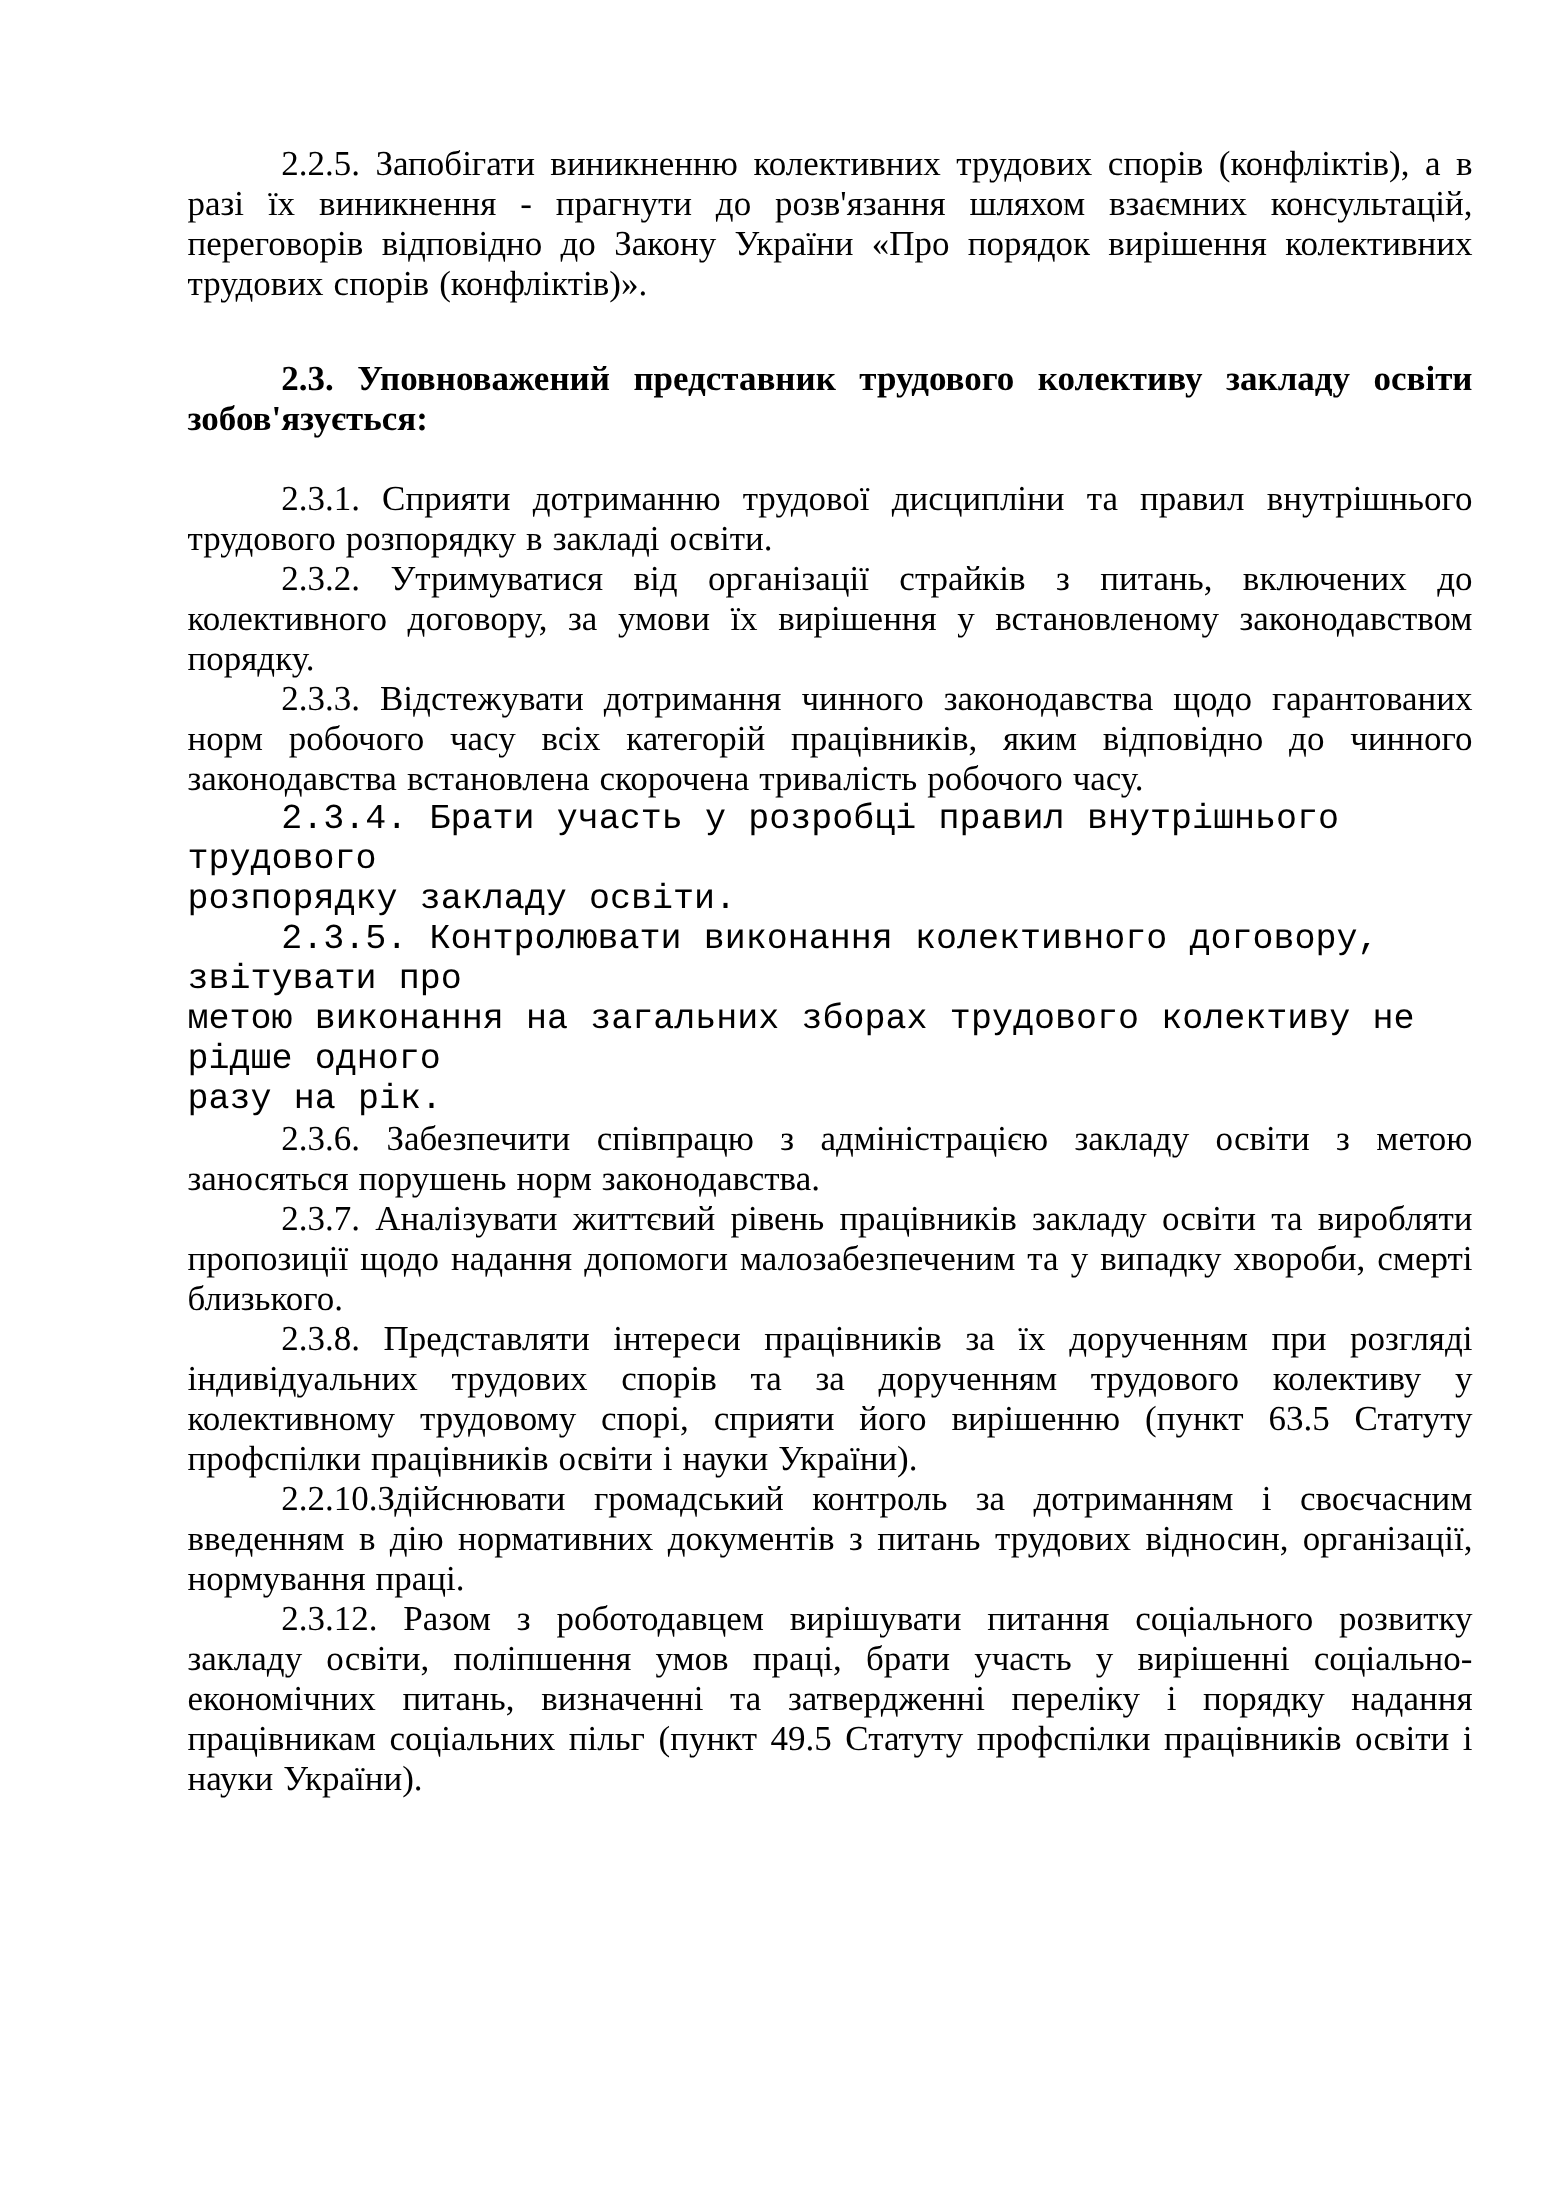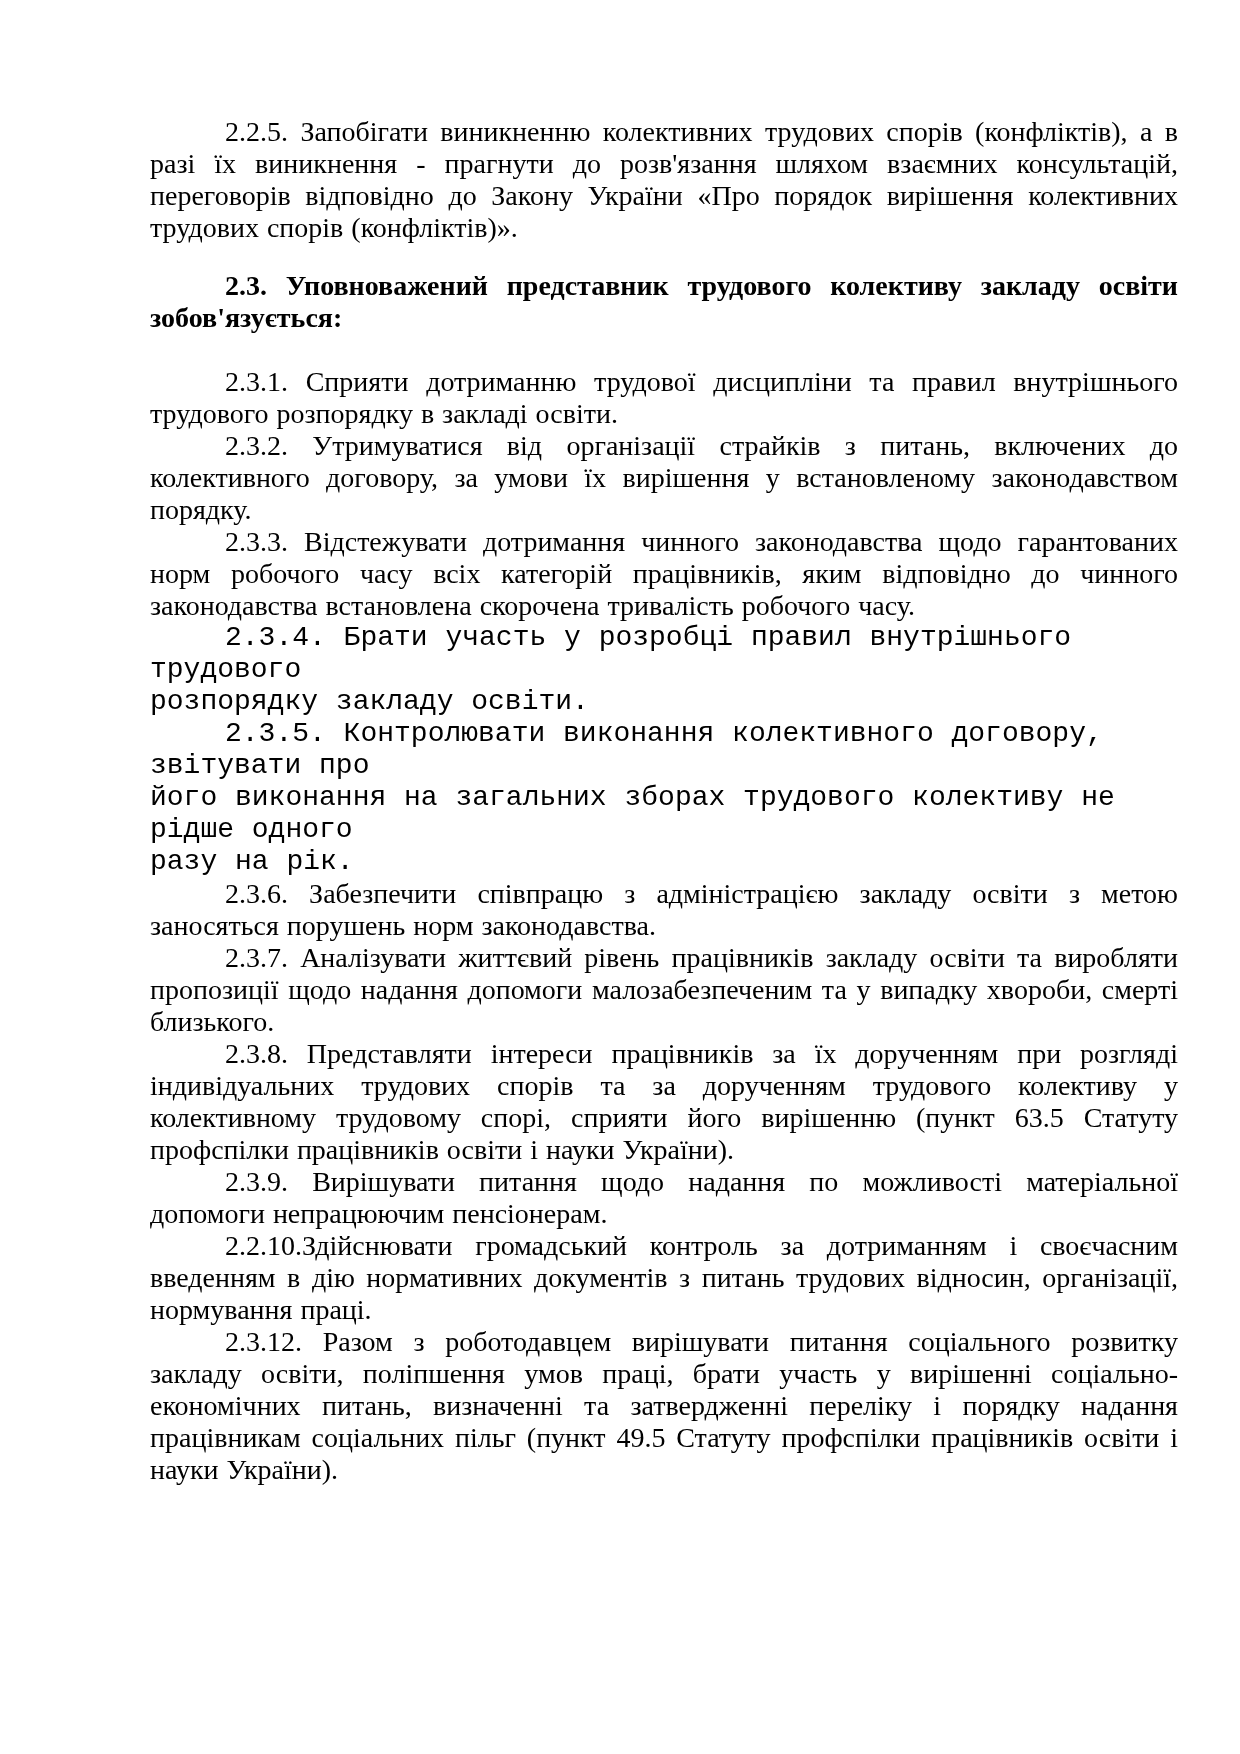--- a/index.html
+++ b/index.html
@@ -21,42 +21,41 @@
     color: #000000;
     font-family: "Liberation Serif", "DejaVu Serif", serif;
     font-size: 28px;
     line-height: 32px;
     text-align: justify;
     text-indent: 75px;
     word-spacing: 1px;
   }
   .para.heading {
     font-weight: 700;
-    margin-top: 26px;
+    margin-top: 44px;
     margin-bottom: 32px;
   }
   .para.leftbreaks {
     text-align: left;
     white-space: pre-line;
     font-family: Liberation Mono, monospace;
   }
 </style>
 </head>
 <body>
 
 <div class="page">
   <p class="para">2.2.5. Запобігати виникненню колективних трудових спорів (конфліктів), а в разі їх виникнення - прагнути до розв'язання шляхом взаємних консультацій, переговорів відповідно до Закону України «Про порядок вирішення колективних трудових спорів (конфліктів)».</p>
   <p class="para heading">2.3. Уповноважений представник трудового колективу закладу освіти зобов'язується:</p>
   <p class="para">2.3.1. Сприяти дотриманню трудової дисципліни та правил внутрішнього трудового розпорядку в закладі освіти.</p>
   <p class="para">2.3.2. Утримуватися від організації страйків з питань, включених до колективного договору, за умови їх вирішення у встановленому законодавством порядку.</p>
   <p class="para">2.3.3. Відстежувати дотримання чинного законодавства щодо гарантованих норм робочого часу всіх категорій працівників, яким відповідно до чинного законодавства встановлена скорочена тривалість робочого часу.</p>
   <p class="para leftbreaks">2.3.4. Брати участь у розробці правил внутрішнього трудового
 розпорядку закладу освіти.</p>
   <p class="para leftbreaks">2.3.5. Контролювати виконання колективного договору, звітувати про
-його виконання на загальних зборах трудового колективу не рідше одного
+метою виконання на загальних зборах трудового колективу не рідше одного
 разу на рік.</p>
   <p class="para">2.3.6. Забезпечити співпрацю з адміністрацією закладу освіти з метою заносяться порушень норм законодавства.</p>
   <p class="para">2.3.7. Аналізувати життєвий рівень працівників закладу освіти та виробляти пропозиції щодо надання допомоги малозабезпеченим та у випадку хвороби, смерті близького.</p>
   <p class="para">2.3.8. Представляти інтереси працівників за їх дорученням при розгляді індивідуальних трудових спорів та за дорученням трудового колективу у колективному трудовому спорі, сприяти його вирішенню (пункт 63.5 Статуту профспілки працівників освіти і науки України).</p>
-  <p class="para">2.3.9. Вирішувати питання щодо надання по можливості матеріальної допомоги непрацюючим пенсіонерам.</p>
   <p class="para">2.2.10.Здійснювати громадський контроль за дотриманням і своєчасним введенням в дію нормативних документів з питань трудових відносин, організації, нормування праці.</p>
   <p class="para">2.3.12. Разом з роботодавцем вирішувати питання соціального розвитку закладу освіти, поліпшення умов праці, брати участь у вирішенні соціально-економічних питань, визначенні та затвердженні переліку і порядку надання працівникам соціальних пільг (пункт 49.5 Статуту профспілки працівників освіти і науки України).</p>
 </div>
 
 </body></html>

